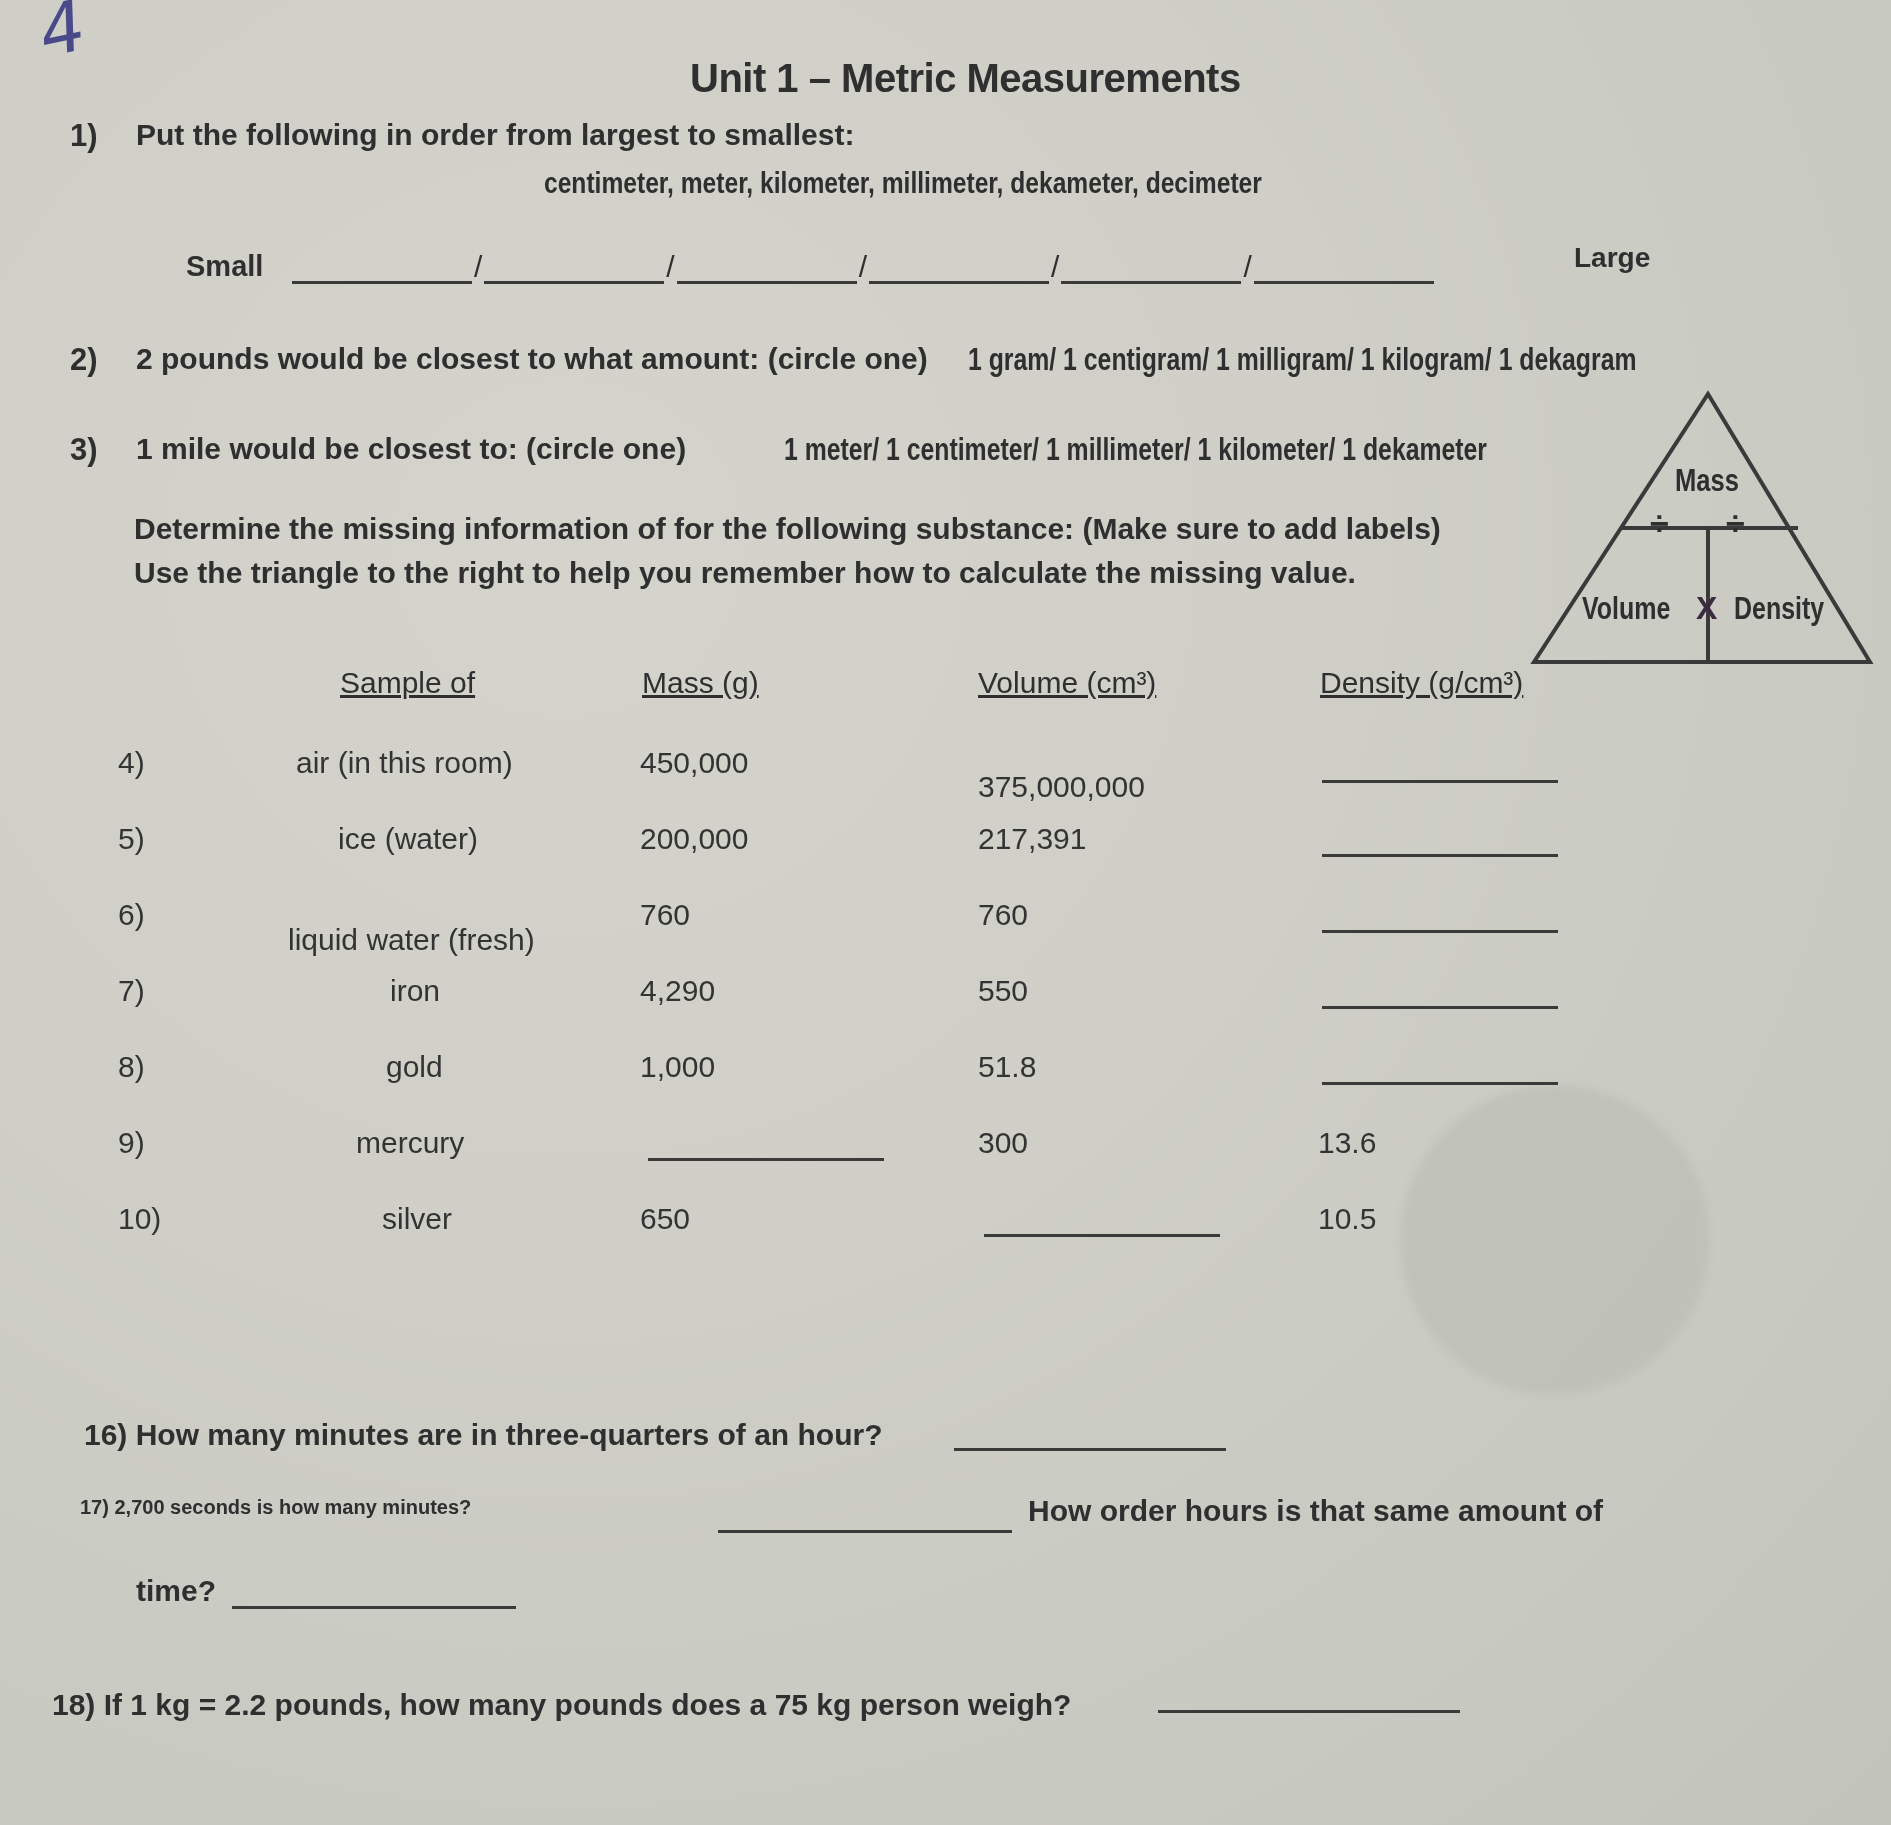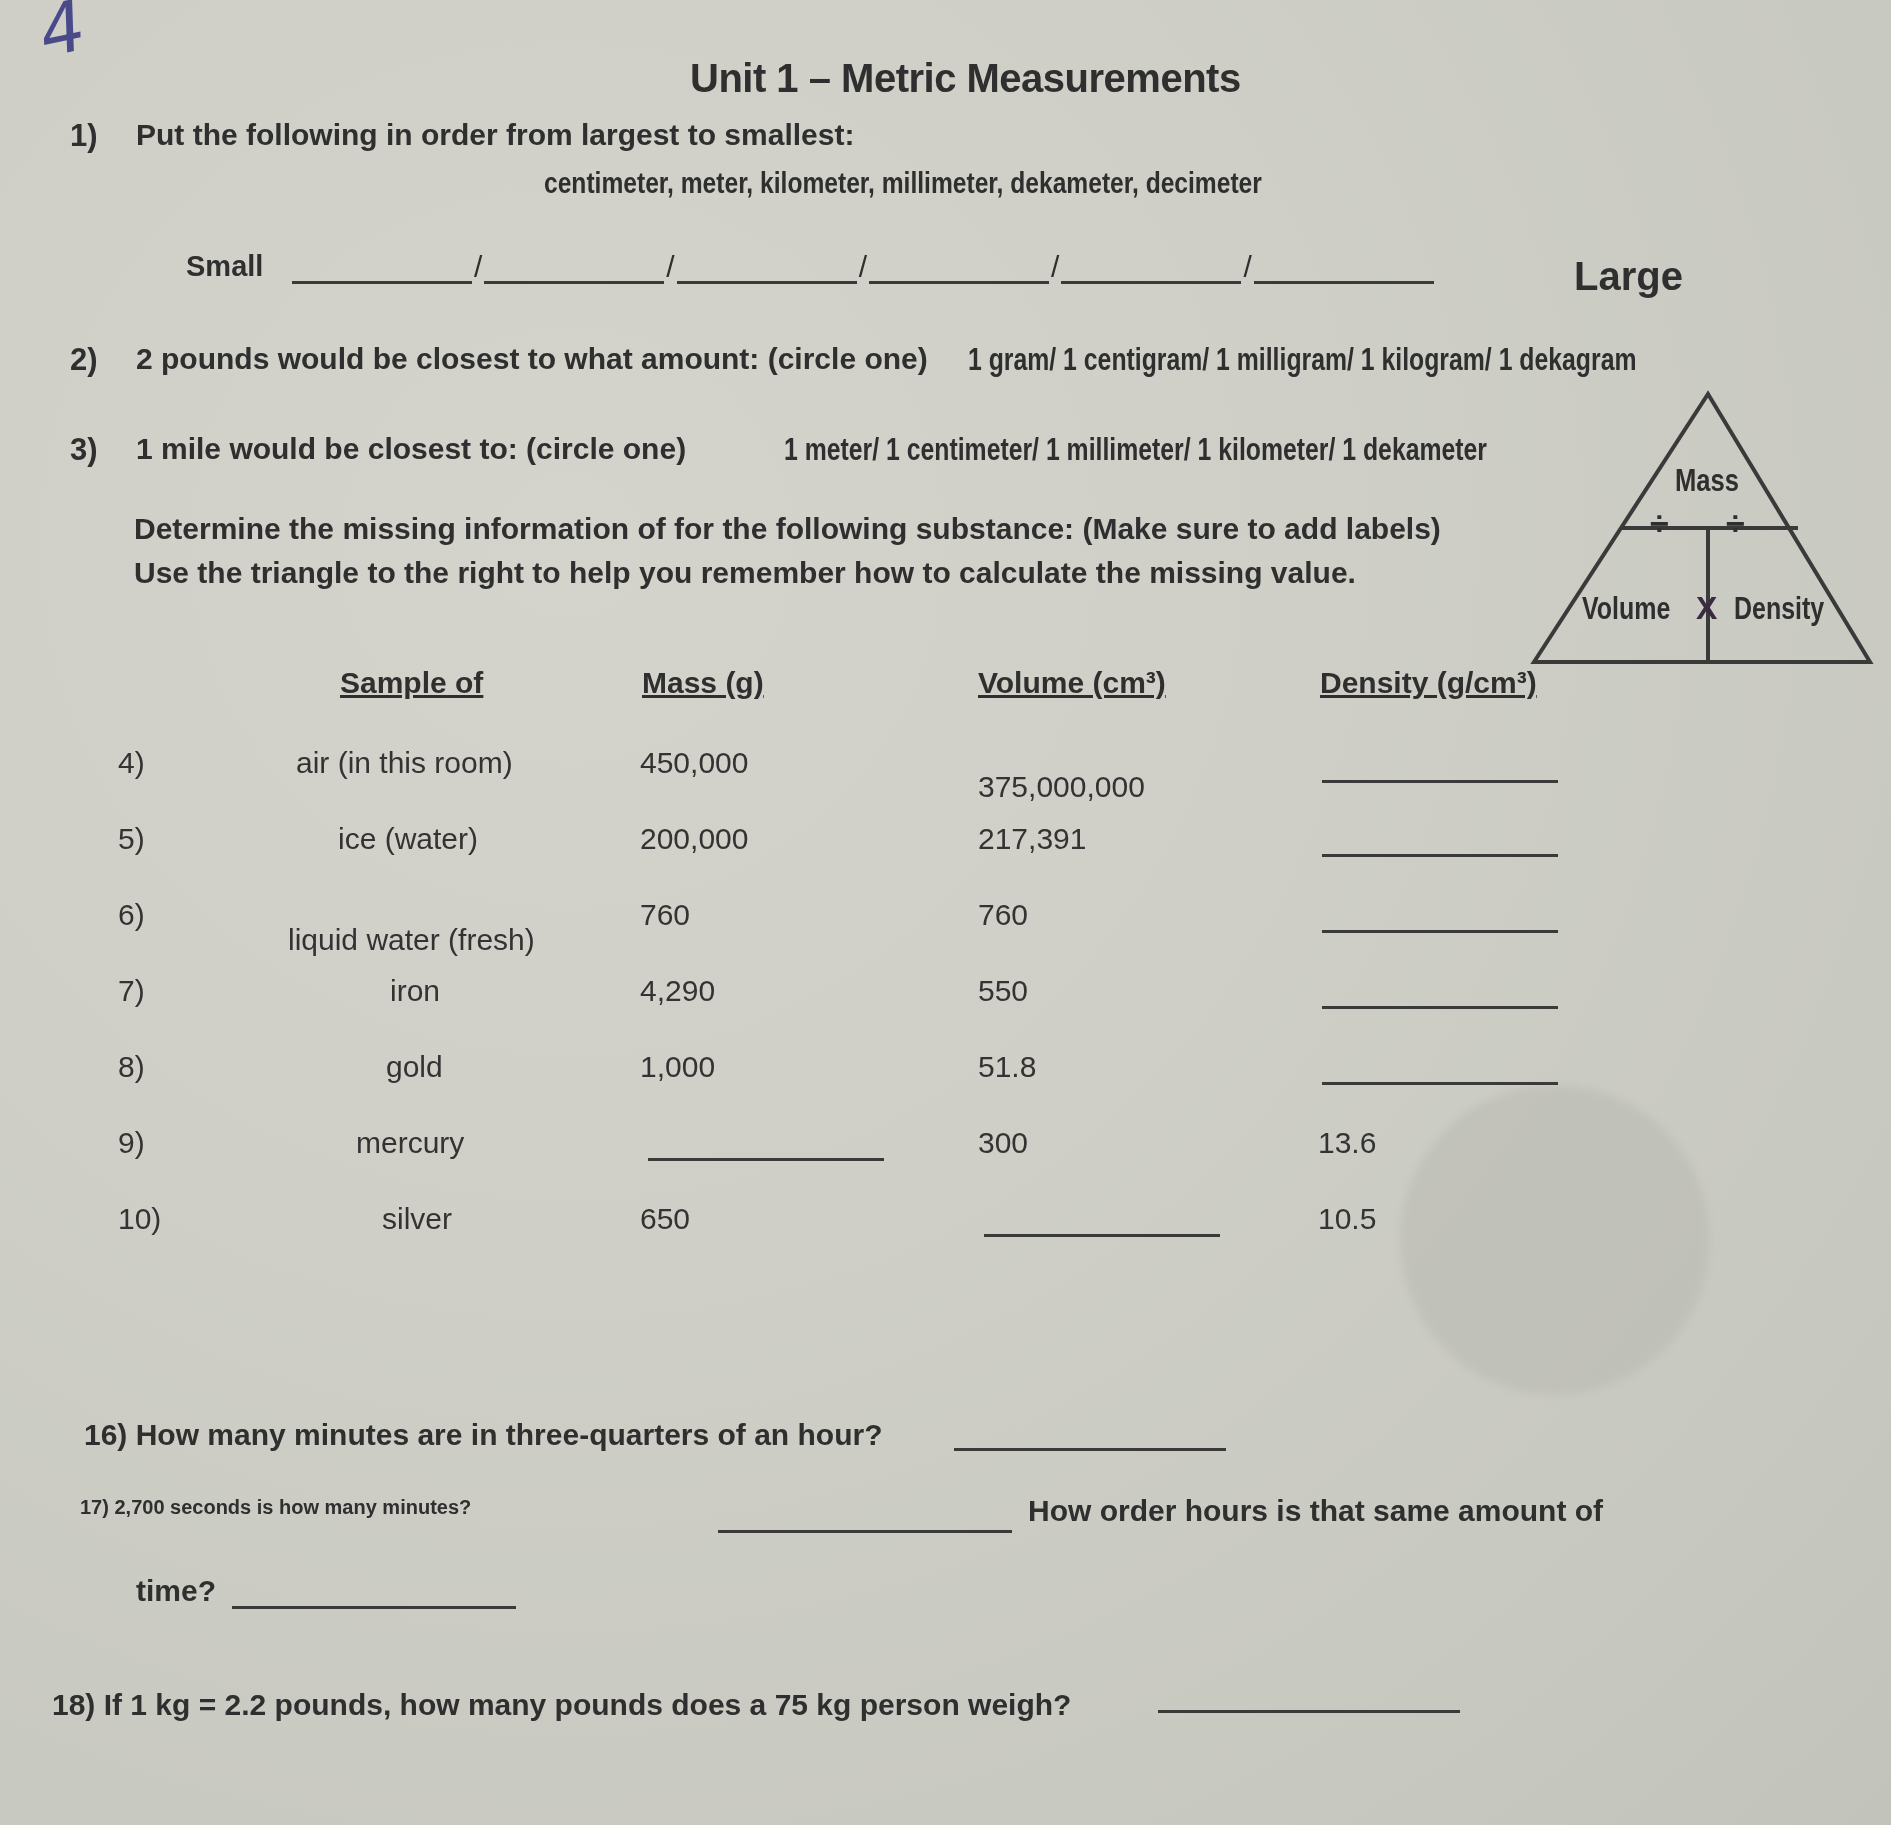--- a/index.html
+++ b/index.html
@@ -7,21 +7,21 @@
       width: 1891px; height: 1825px; position: relative; overflow: hidden;
       background: radial-gradient(ellipse at 30% 30%, #d4d4cd 0%, #cfcfc8 40%, #c7c8c0 80%, #c2c3bb 100%);
       color: #2f2f2f;
       font-family: "Liberation Sans", sans-serif;
     }
     .abs { position: absolute; white-space: nowrap; }
     .cond { font-family: "Liberation Sans Narrow", "Liberation Sans", sans-serif; font-weight: bold; transform-origin: left top; }
     .title { font-size: 40px; font-weight: bold; letter-spacing: -0.5px; }
     .q { font-size: 31px; font-weight: bold; }
     .tbl { font-size: 30px; color: #333; }
-    .hdr { font-size: 30px; font-weight: bold; text-decoration: underline; }
+    .hdr { font-size: 30px; font-weight: normal; text-decoration: underline; }
     .blank { display: inline-block; border-bottom: 3px solid #3a3a3a; height: 0; vertical-align: baseline; }
     .hand4 { color: #4a4a8a; font-size: 70px; font-family: "DejaVu Sans", sans-serif; transform: rotate(-12deg) skewX(-10deg); }
     .smudge { position: absolute; left: 1400px; top: 1085px; width: 310px; height: 310px; border-radius: 50%;
       background: #b9bab2; opacity: 0.55; filter: blur(4px); }
   </style>
 </head>
 <body>
 
 <div class="smudge"></div>
 
@@ -40,21 +40,21 @@
   <span class="blank" style="width:180px;"></span>
   <span style="font-size:30px; padding:0 2px;">/</span>
   <span class="blank" style="width:180px;"></span>
   <span style="font-size:30px; padding:0 2px;">/</span>
   <span class="blank" style="width:180px;"></span>
   <span style="font-size:30px; padding:0 2px;">/</span>
   <span class="blank" style="width:180px;"></span>
   <span style="font-size:30px; padding:0 2px;">/</span>
   <span class="blank" style="width:180px;"></span>
 </div>
-<div class="abs" style="left:1574px; top:254px; font-size:40px; font-weight:bold;">Large</div>
+<div class="abs" style="left:1574px; top:242px; font-size:28px; font-weight:bold;">Large</div>
 
 <div class="abs q" style="left:70px; top:342px;">2)</div>
 <div class="abs q" style="left:136px; top:342px; font-size:30px;">2 pounds would be closest to what amount: (circle one)</div>
 <div class="abs cond" style="left:968px; top:342px; font-size:31px; transform:scaleX(0.80);">1 gram/ 1 centigram/ 1 milligram/ 1 kilogram/ 1 dekagram</div>
 
 <div class="abs q" style="left:70px; top:432px;">3)</div>
 <div class="abs q" style="left:136px; top:432px; font-size:30px;">1 mile would be closest to: (circle one)</div>
 <div class="abs cond" style="left:784px; top:432px; font-size:31px; transform:scaleX(0.80);">1 meter/ 1 centimeter/ 1 millimeter/ 1 kilometer/ 1 dekameter</div>
 
 <div class="abs q" style="left:134px; top:512px; font-size:30px;">Determine the missing information of for the following substance: (Make sure to add labels)</div>

